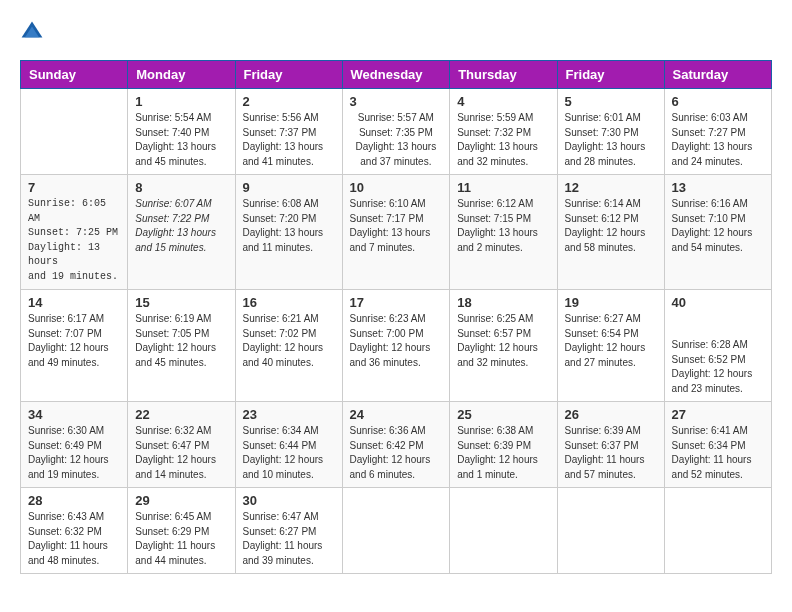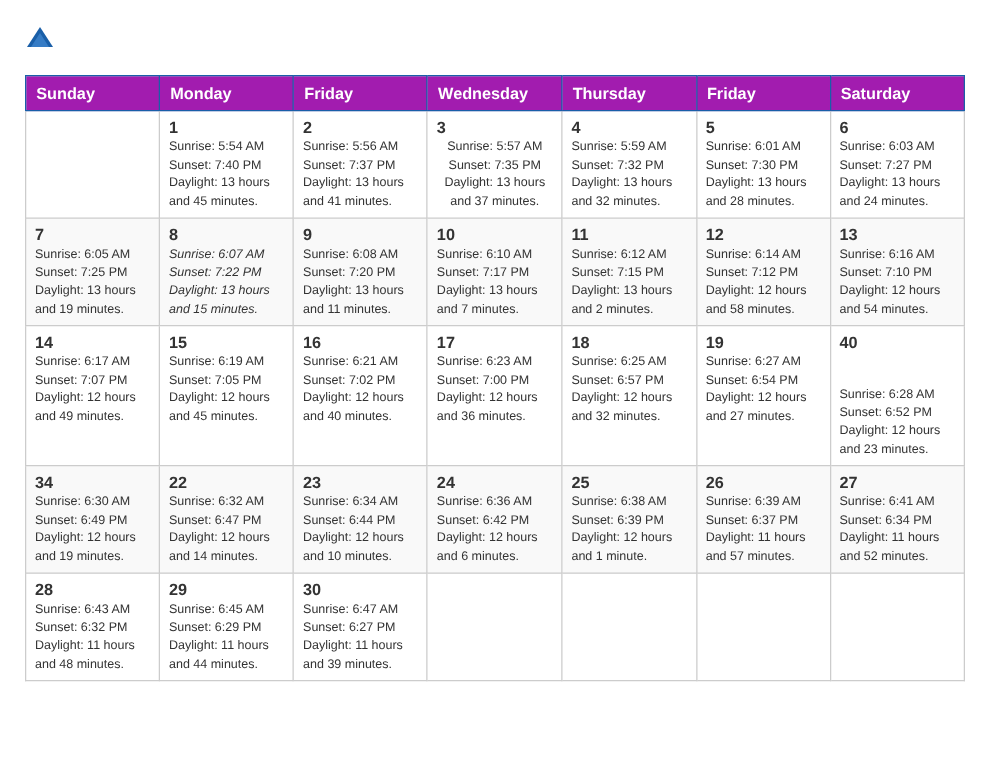--- a/index.html
+++ b/index.html
@@ -160,21 +160,21 @@
           <div class="day-num">6</div>
           <div class="day-info" style="white-space: pre-line;">Sunrise: 6:03 AM
 Sunset: 7:27 PM
 Daylight: 13 hours
 and 24 minutes.</div>
         </td>
       </tr>
       <tr>
         <td>
           <div class="day-num">7</div>
-          <div class="day-info" style="white-space: pre-line;">Sunrise: 6:05 AM
+          <div class="day-info" style="white-space: pre-line; font-family: Liberation Mono, monospace;">Sunrise: 6:05 AM
 Sunset: 7:25 PM
 Daylight: 13 hours
 and 19 minutes.</div>
         </td>
         <td>
           <div class="day-num">8</div>
           <div class="day-info" style="white-space: pre-line; font-style: italic;">Sunrise: 6:07 AM
 Sunset: 7:22 PM
 Daylight: 13 hours
 and 15 minutes.</div>
@@ -196,21 +196,21 @@
         <td>
           <div class="day-num">11</div>
           <div class="day-info" style="white-space: pre-line;">Sunrise: 6:12 AM
 Sunset: 7:15 PM
 Daylight: 13 hours
 and 2 minutes.</div>
         </td>
         <td>
           <div class="day-num">12</div>
           <div class="day-info" style="white-space: pre-line;">Sunrise: 6:14 AM
-Sunset: 7:12 PM
+Sunset: 6:12 PM
 Daylight: 12 hours
 and 58 minutes.</div>
         </td>
         <td>
           <div class="day-num">13</div>
           <div class="day-info" style="white-space: pre-line;">Sunrise: 6:16 AM
 Sunset: 7:10 PM
 Daylight: 12 hours
 and 54 minutes.</div>
         </td>

